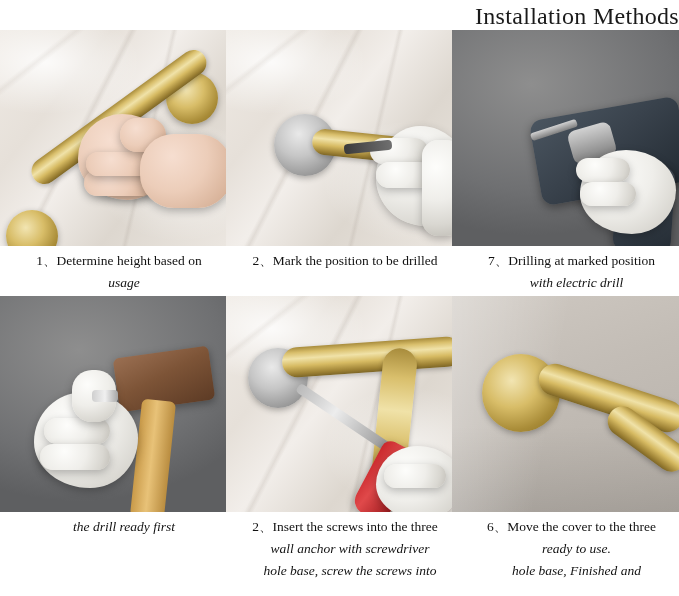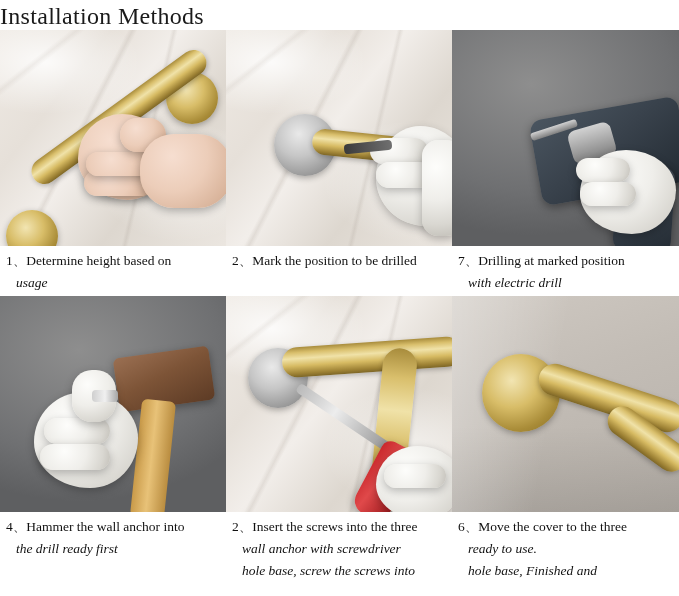--- a/index.html
+++ b/index.html
@@ -14,21 +14,21 @@
     color: #000000;
     overflow: hidden;
   }
   .page {
     position: relative;
     width: 679px;
     height: 596px;
     background: #ffffff;
   }
   .title {
-    text-align: left;
+    text-align: right;
     font-family: "Liberation Serif", serif;
     font-size: 24px;
     font-weight: 400;
     letter-spacing: 0.3px;
     color: #1a1a1a;
     padding-top: 2px;
     height: 28px;
     line-height: 28px;
   }
   .grid {
@@ -45,22 +45,22 @@
     width: 100%;
     height: 216px;
     overflow: hidden;
     background: #d9d6d2;
   }
   .caption {
     font-family: "Liberation Serif", serif;
     font-size: 13.5px;
     line-height: 22px;
     color: #111;
-    padding: 4px 8px 2px 6px;
-    text-align: left;
+    padding: 4px 8px 2px 20px;
+    text-align: center;
   }
   .cap-indent {
     padding-left: 10px;
     font-style: italic;
   }
 
   
   .marble {
     position: absolute;
     inset: 0;
@@ -225,21 +225,20 @@
         <div class="greywall"></div>
         <div class="hammer-head" style="left:116px;top:56px;width:96px;height:54px;transform:rotate(-8deg);"></div>
         <div class="hammer-handle" style="left:136px;top:104px;width:34px;height:118px;transform:rotate(6deg);"></div>
         <div class="hand" style="left:34px;top:96px;width:104px;height:96px;"></div>
         <div class="hand finger" style="left:44px;top:122px;width:66px;height:26px;border-radius:13px;"></div>
         <div class="hand finger" style="left:40px;top:148px;width:70px;height:26px;border-radius:13px;"></div>
         <div class="hand" style="left:72px;top:74px;width:44px;height:52px;border-radius:20px;"></div>
         <div class="steel" style="left:92px;top:94px;width:26px;height:12px;border-radius:4px;background:linear-gradient(90deg,#cfcfcf,#f0f0f0,#a5a5a5);"></div>
       </div>
       <div class="caption">
-        <div>4、Hammer the wall anchor into</div>
         <div class="cap-indent">the drill ready first</div>
       </div>
     </div>
 
     <div class="cell">
       <div class="photo">
         <div class="marble"></div>
         <div class="flange-steel" style="left:22px;top:52px;width:60px;height:60px;"></div>
         <div class="gold-bar" style="left:56px;top:46px;width:180px;height:30px;transform:rotate(-4deg);"></div>
         <div class="gold-bar" style="left:150px;top:52px;width:34px;height:164px;border-radius:30px;transform:rotate(6deg);"></div>

